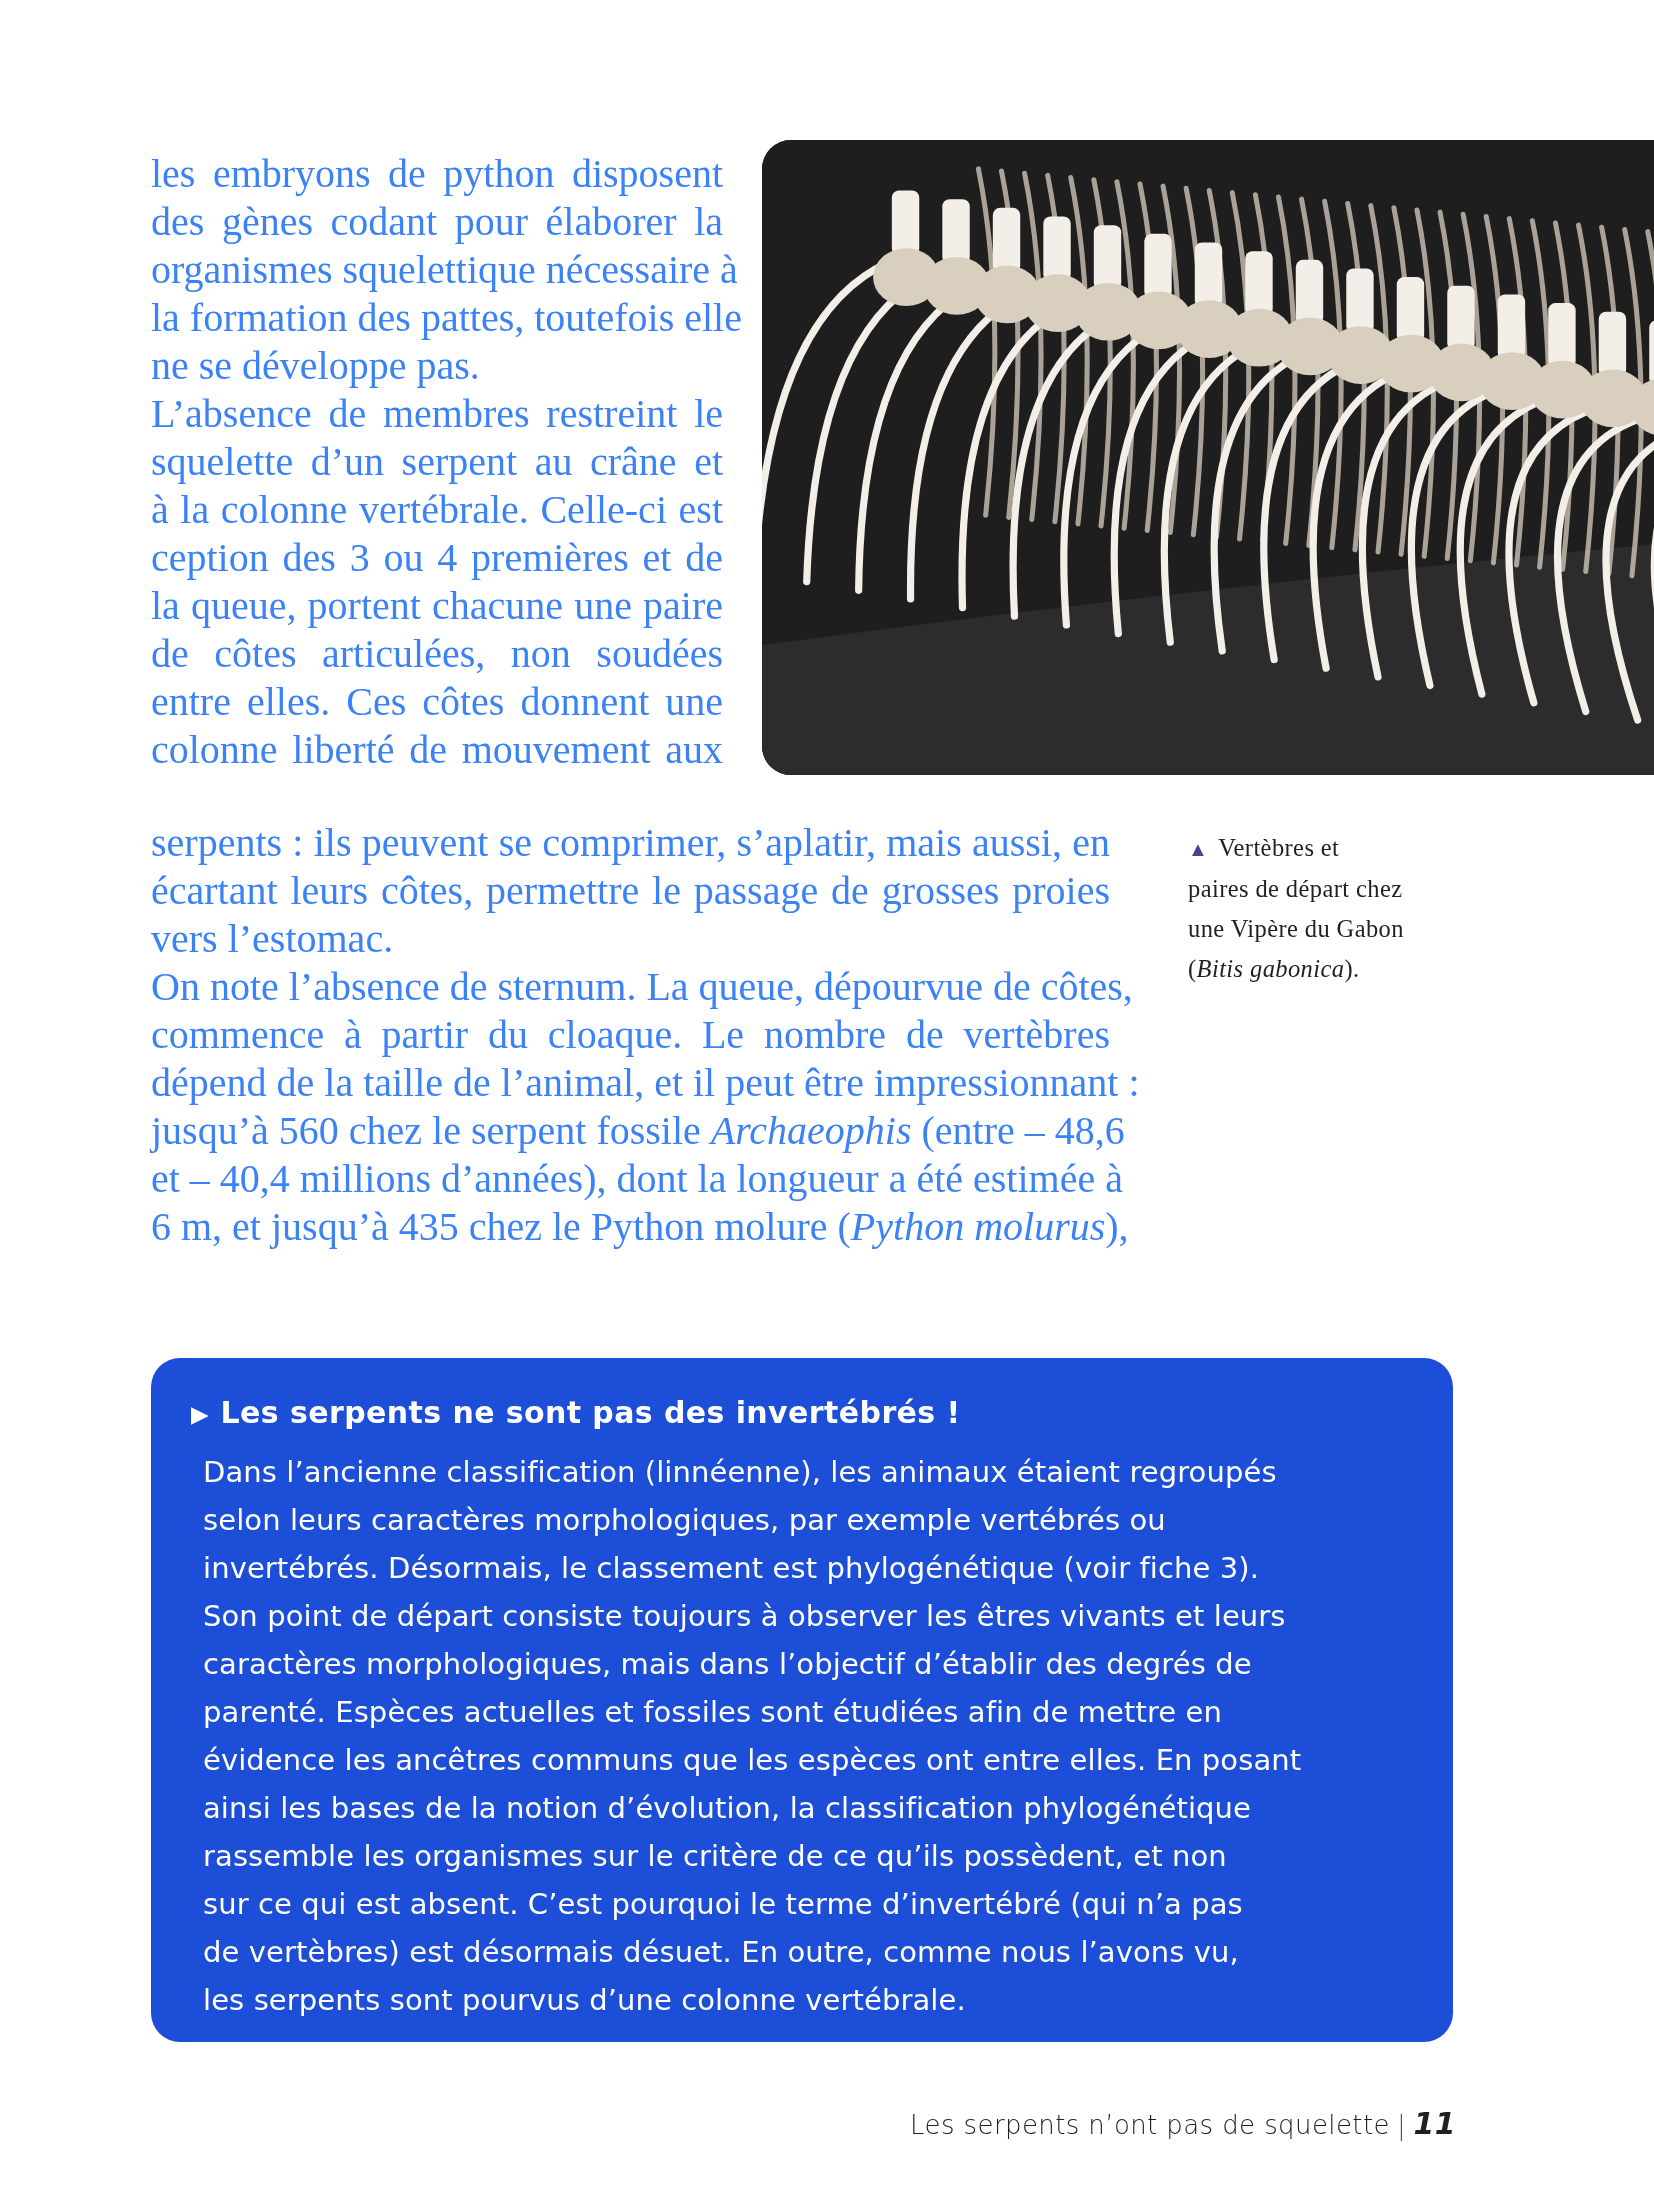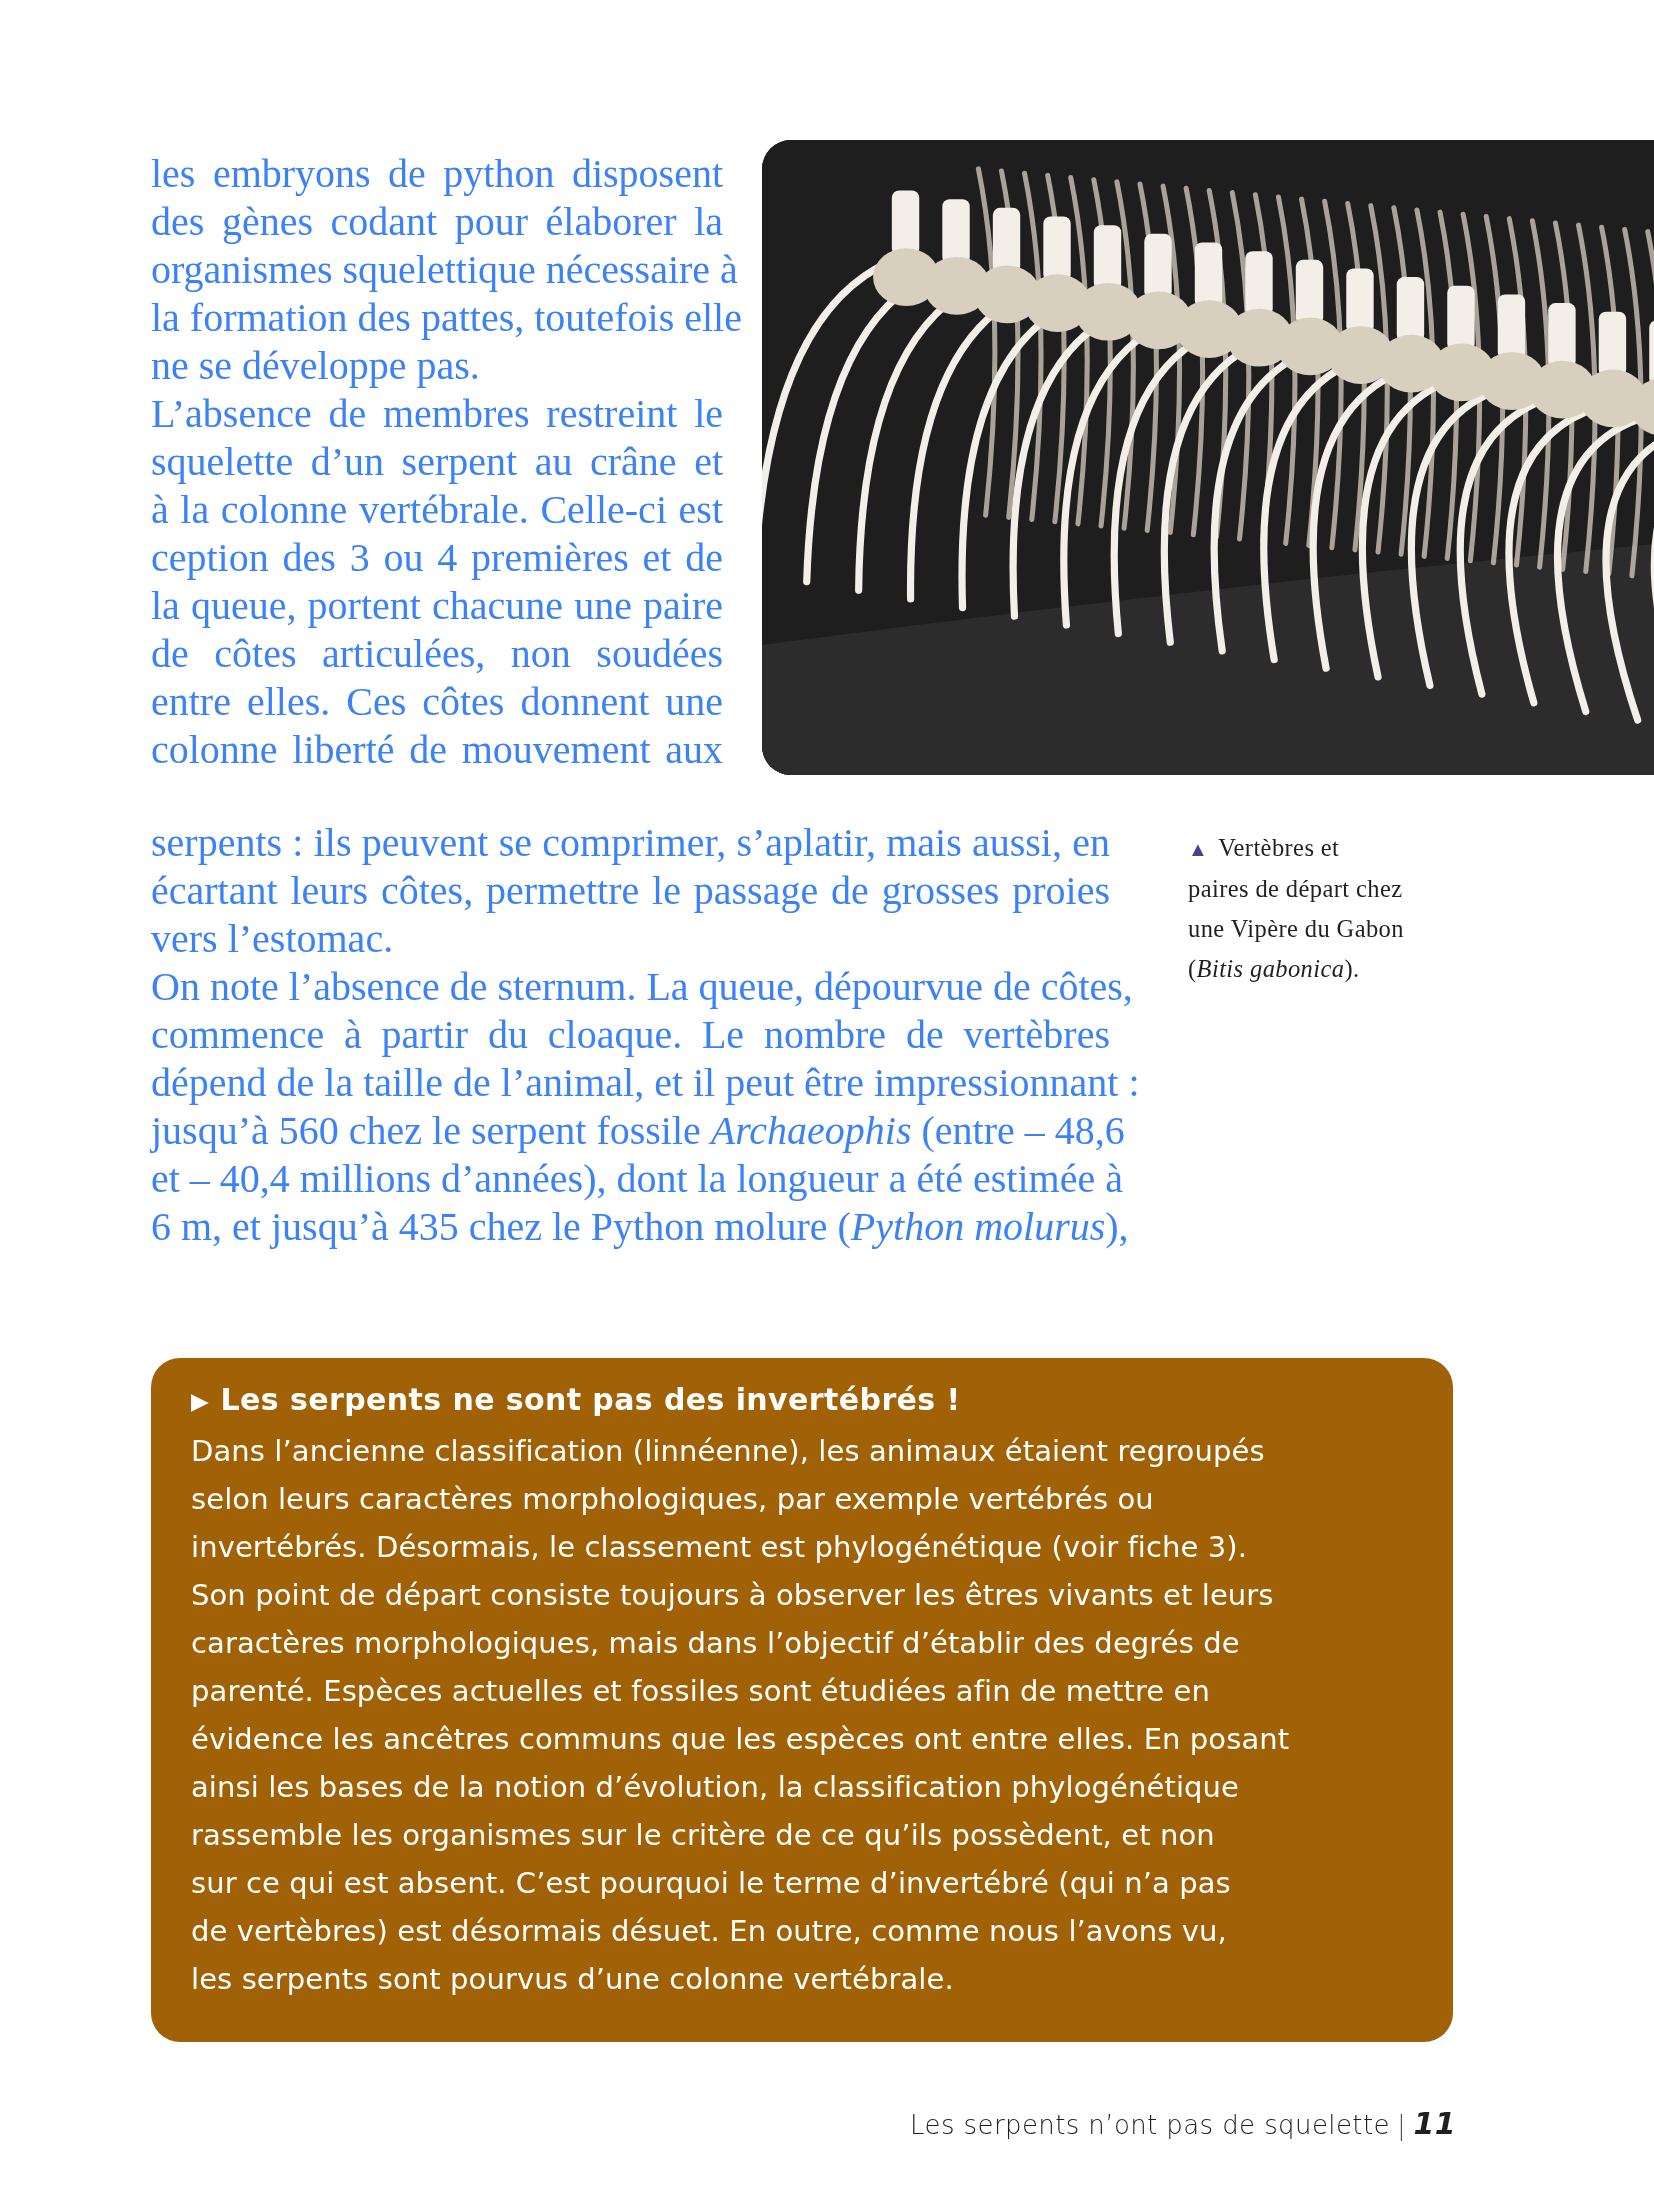--- a/index.html
+++ b/index.html
@@ -36,30 +36,30 @@
   .caption {
     position: absolute; left: 1188px; top: 828px; width: 274px;
     font-family: Liberation Serif, serif; font-size: 24.5px; line-height: 40px; color: #231f20;
     letter-spacing: 0.4px;
   }
   .caption .tri { color: #4b3f8f; font-size: 20px; margin-right: 10px; }
 
   
   .aside {
     position: absolute; left: 151px; top: 1358px; width: 1302px; height: 684px;
-    background: #a16207; border-radius: 29px;
-    box-sizing: border-box; padding: 20px 43px 0 40px;
+    background: #1d4ed8; border-radius: 29px;
+    box-sizing: border-box; padding: 33px 43px 0 40px;
     color: #ffffff; font-family: "DejaVu Sans", sans-serif;
   }
   .aside-title {
     font-weight: bold; font-size: 30px; line-height: 43px; margin: 0 0 4.3px 0;
     letter-spacing: 0.4px;
   }
   .aside-title .play { font-size: 23px; margin-right: 11.5px; vertical-align: 1.4px; }
-  .aside-text { font-size: 29px; line-height: 48px; margin: 0; letter-spacing: 0.1px; }
+  .aside-text { font-size: 29px; line-height: 48px; margin: 12px; letter-spacing: 0.1px; }
   .aside-text .aline { display: block; white-space: nowrap; }
 
   
   .footer {
     position: absolute; right: 198px; top: 2106px;
     font-family: "DejaVu Sans", sans-serif; font-size: 26px; color: #231f20;
     letter-spacing: 0.4px; font-weight: 300;
   }
   .footer .sep { margin: 0 7.2px; color: #555; }
   .footer .pnum { font-weight: bold; font-size: 30px; font-style: italic; }

